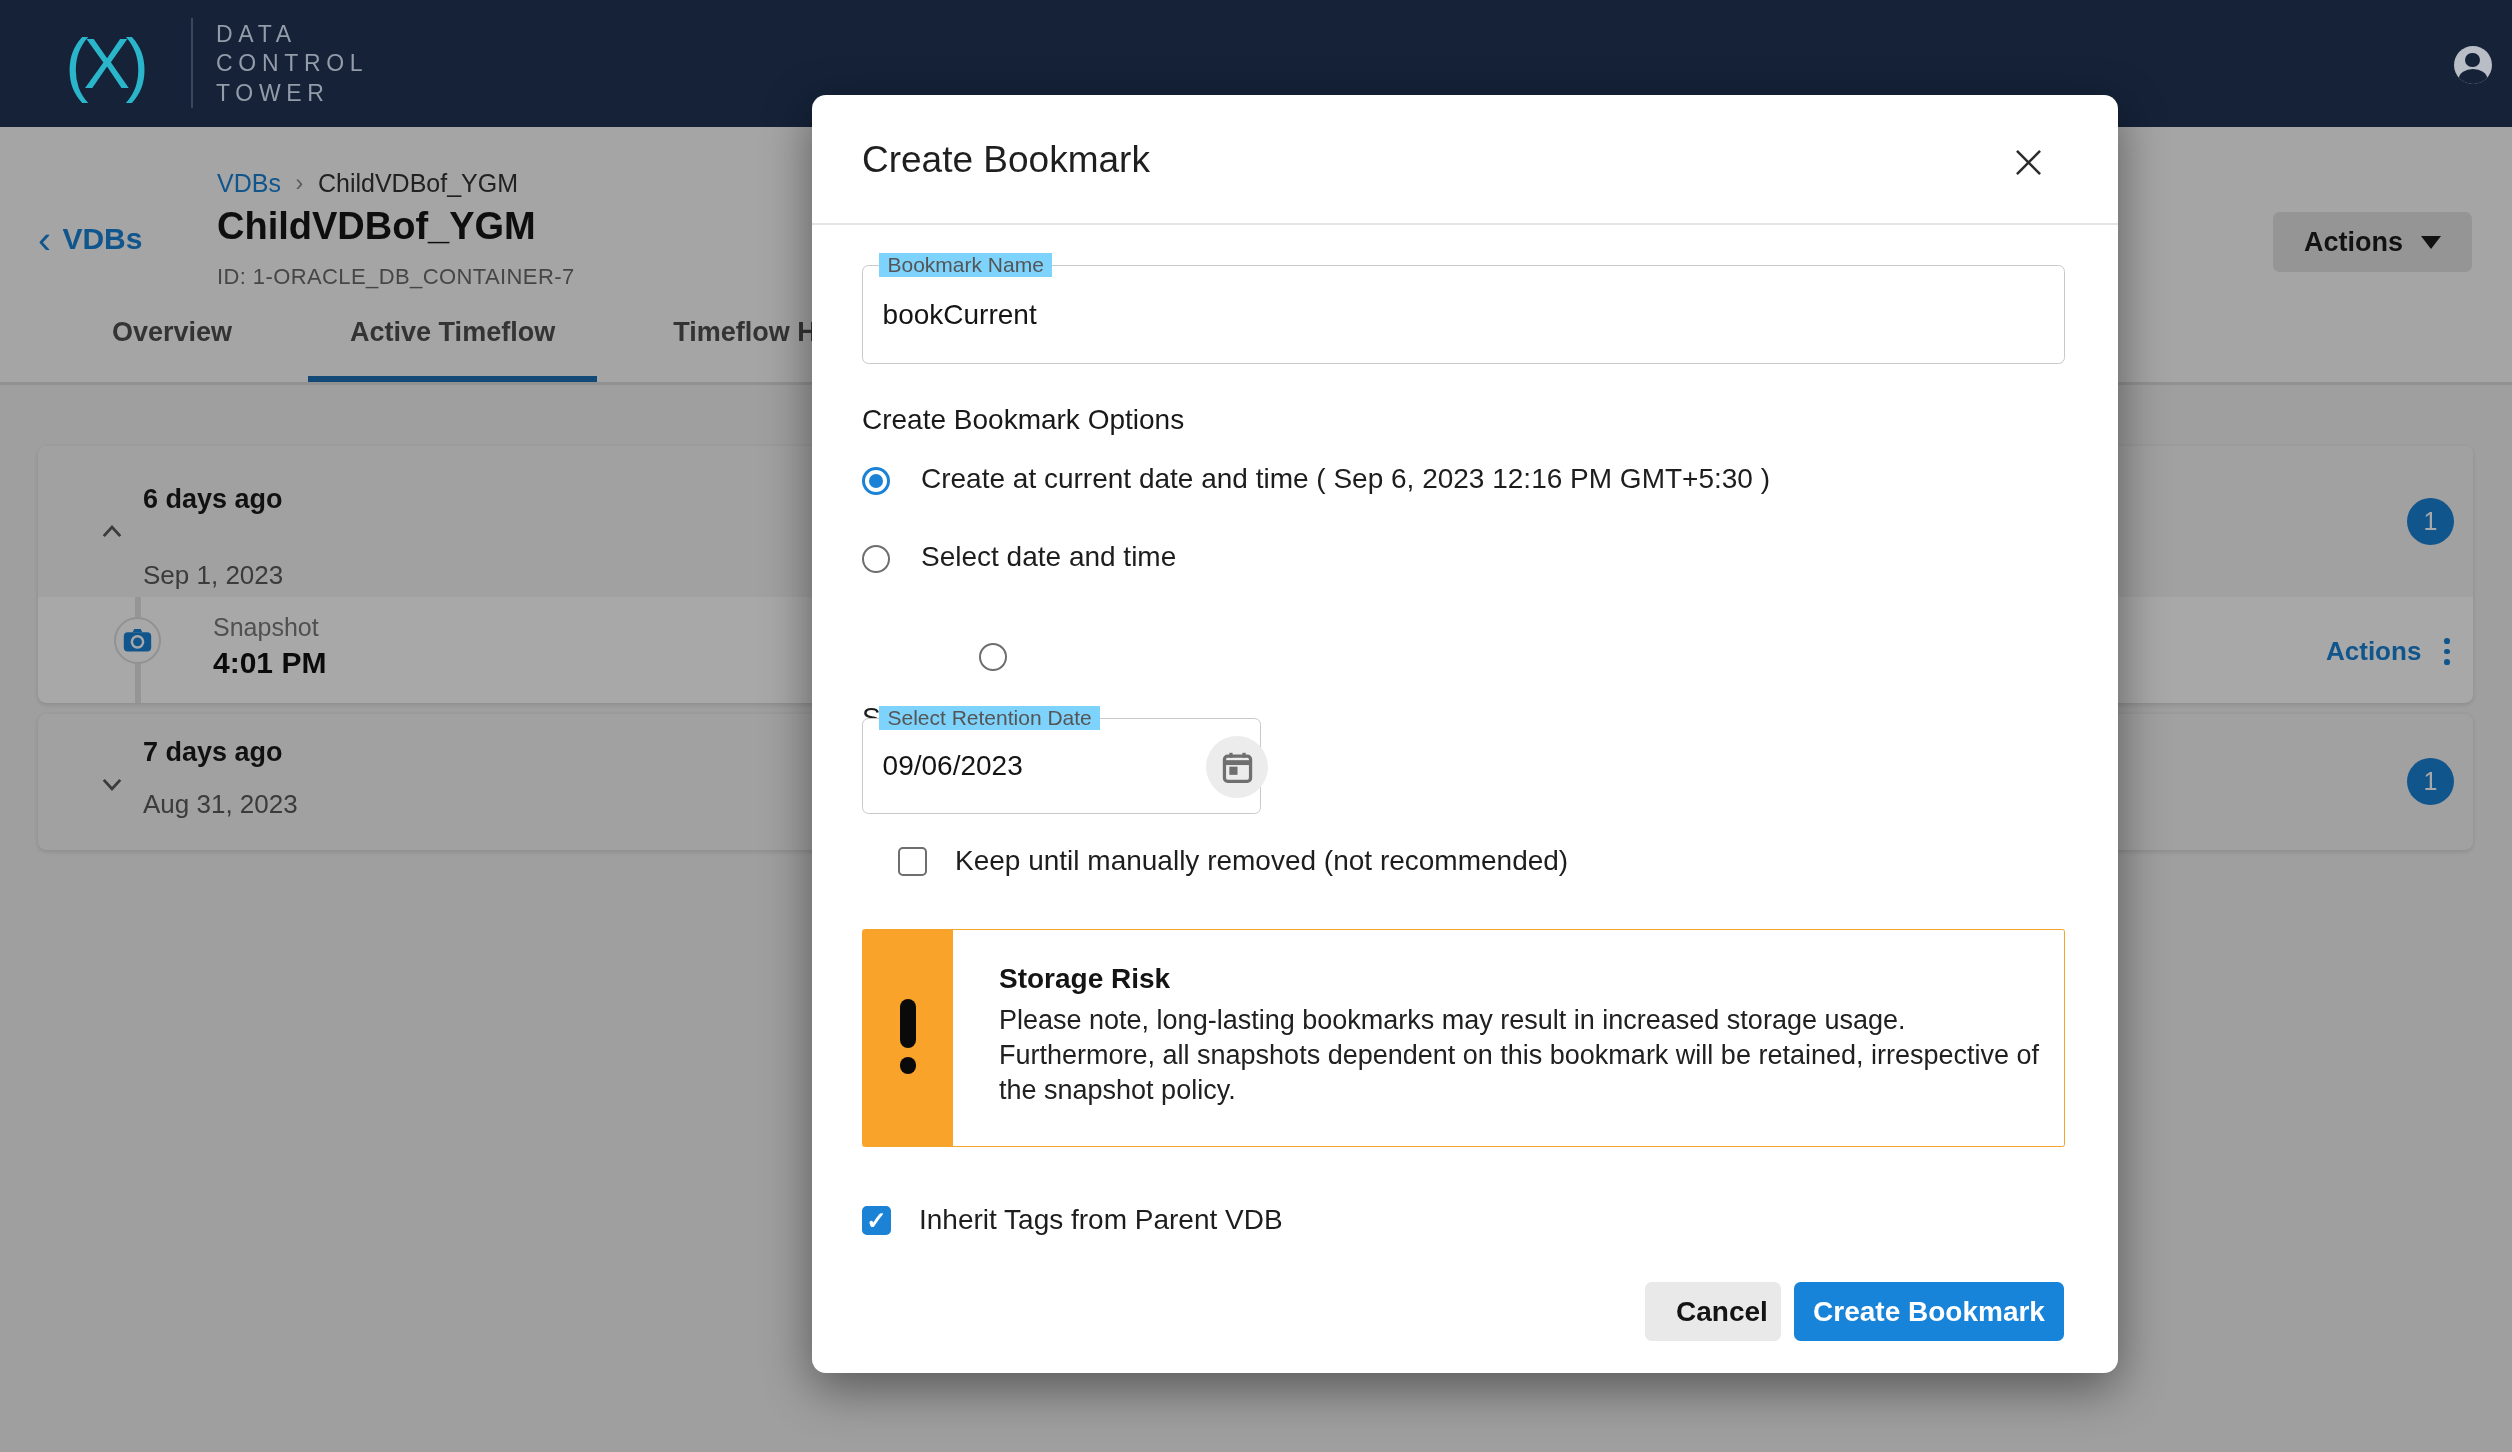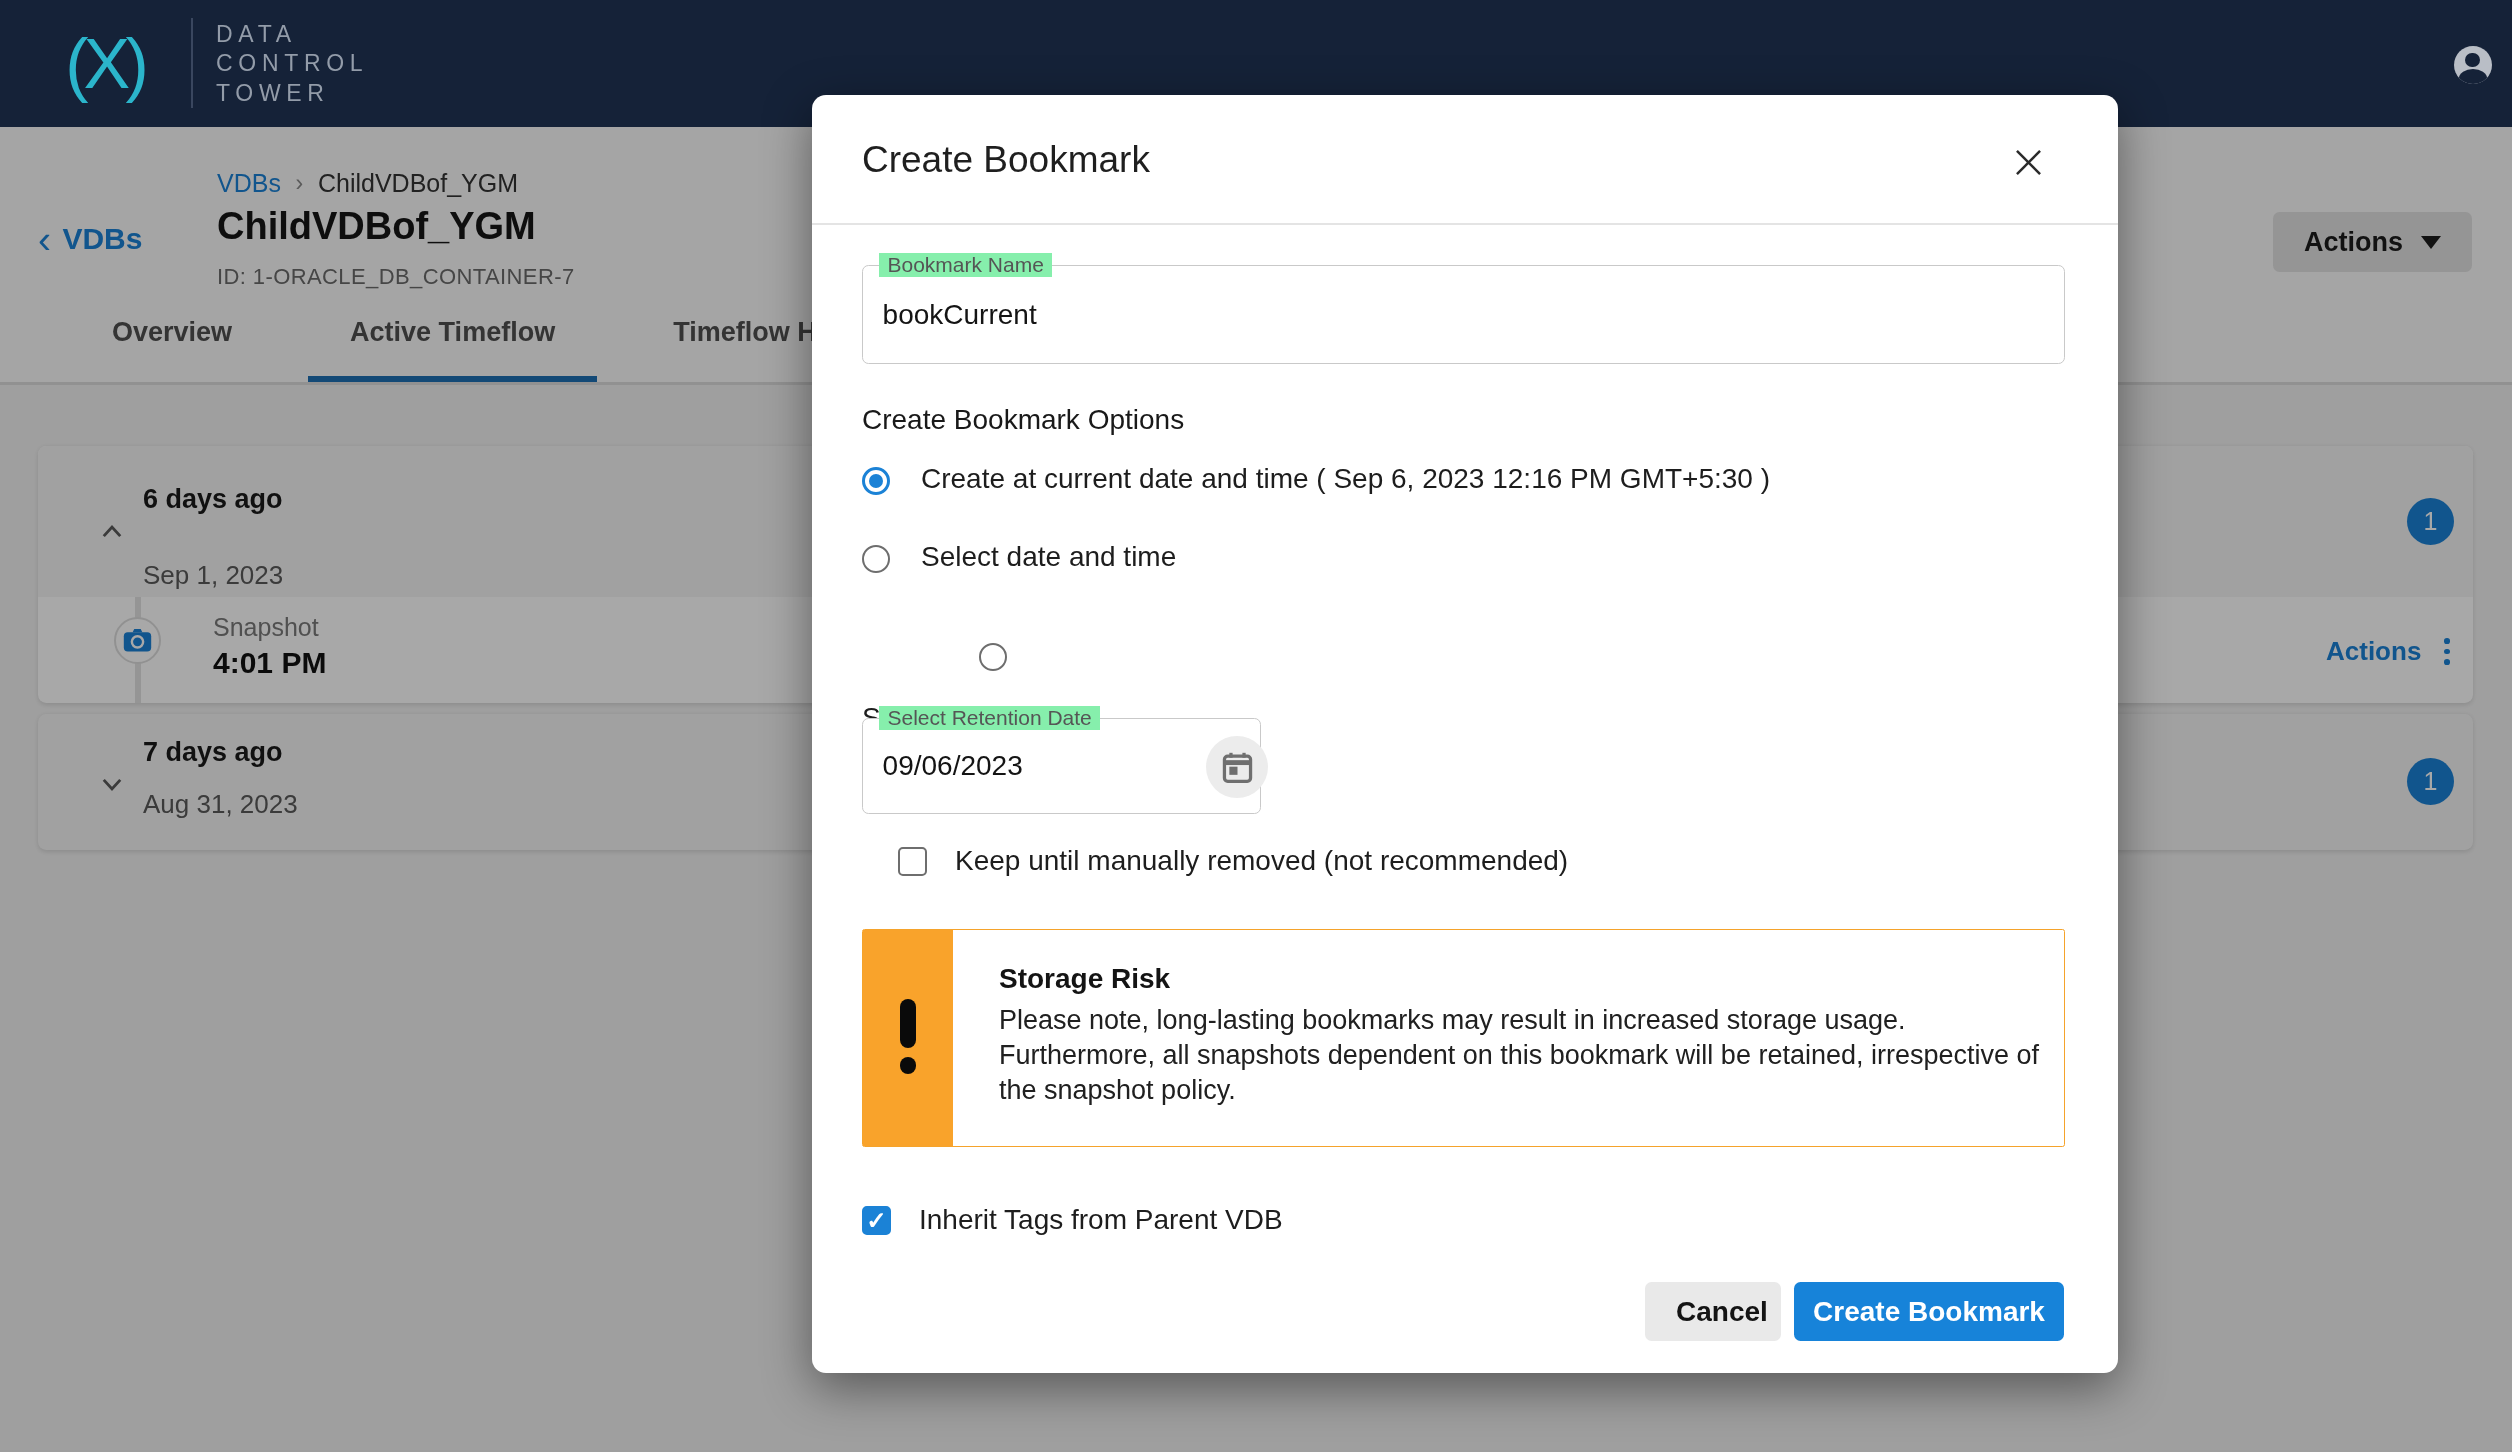--- a/index.html
+++ b/index.html
@@ -69,21 +69,21 @@
 
   
   .modal { position:absolute; left:812px; top:95px; width:1306px; height:1278px; background:#fff; border-radius:14px;
            box-shadow:0 14.7px 49px rgba(0,0,0,0.45); z-index:4; }
   .modal-title { position:absolute; left:50px; top:44px; font-size:37px; font-weight:400; color:#1f1f1f; }
   .modal-close { position:absolute; left:1195px; top:46px; width:42px; height:42px; display:flex; align-items:center; justify-content:center; }
   .modal-close svg { width:33px; height:33px; stroke:#2a2a2a; stroke-width:3; }
   .modal-divider { position:absolute; left:0; top:128px; width:1306px; height:1.6px; background:#e4e4e4; }
 
   .field { position:absolute; border:1.6px solid #c9c9c9; border-radius:6.5px; background:#fff; }
-  .field-label { position:absolute; top:-13px; left:16.3px; background:#86efac; padding:0 8.2px; font-size:21px; color:#555; white-space:nowrap; }
+  .field-label { position:absolute; top:-13px; left:16.3px; background:#7dd3fc; padding:0 8.2px; font-size:21px; color:#555; white-space:nowrap; }
   .field-value { position:absolute; left:19.6px; top:50%; transform:translateY(-50%); font-size:28px; color:#141414; }
   .f-bookmark { left:50px; top:170px; width:1203px; height:99px; }
   .f-retention { left:50px; top:623px; width:399px; height:96px; }
   .cal-btn { position:absolute; left:343px; top:17px; width:62px; height:62px; border-radius:50%; background:#ececec;
              display:flex; align-items:center; justify-content:center; }
 
   .options-label { position:absolute; left:50px; top:309px; font-size:28px; color:#191919; }
   .radio-row { position:absolute; left:50px; display:flex; align-items:flex-end; gap:31px; }
   .radio { width:28px; height:28px; border-radius:50%; border:2.9px solid #6e6e6e; flex:0 0 auto; position:relative; background:#fff; }
   .radio.sel { border-color:#1b82d6; border-width:3.3px; }

